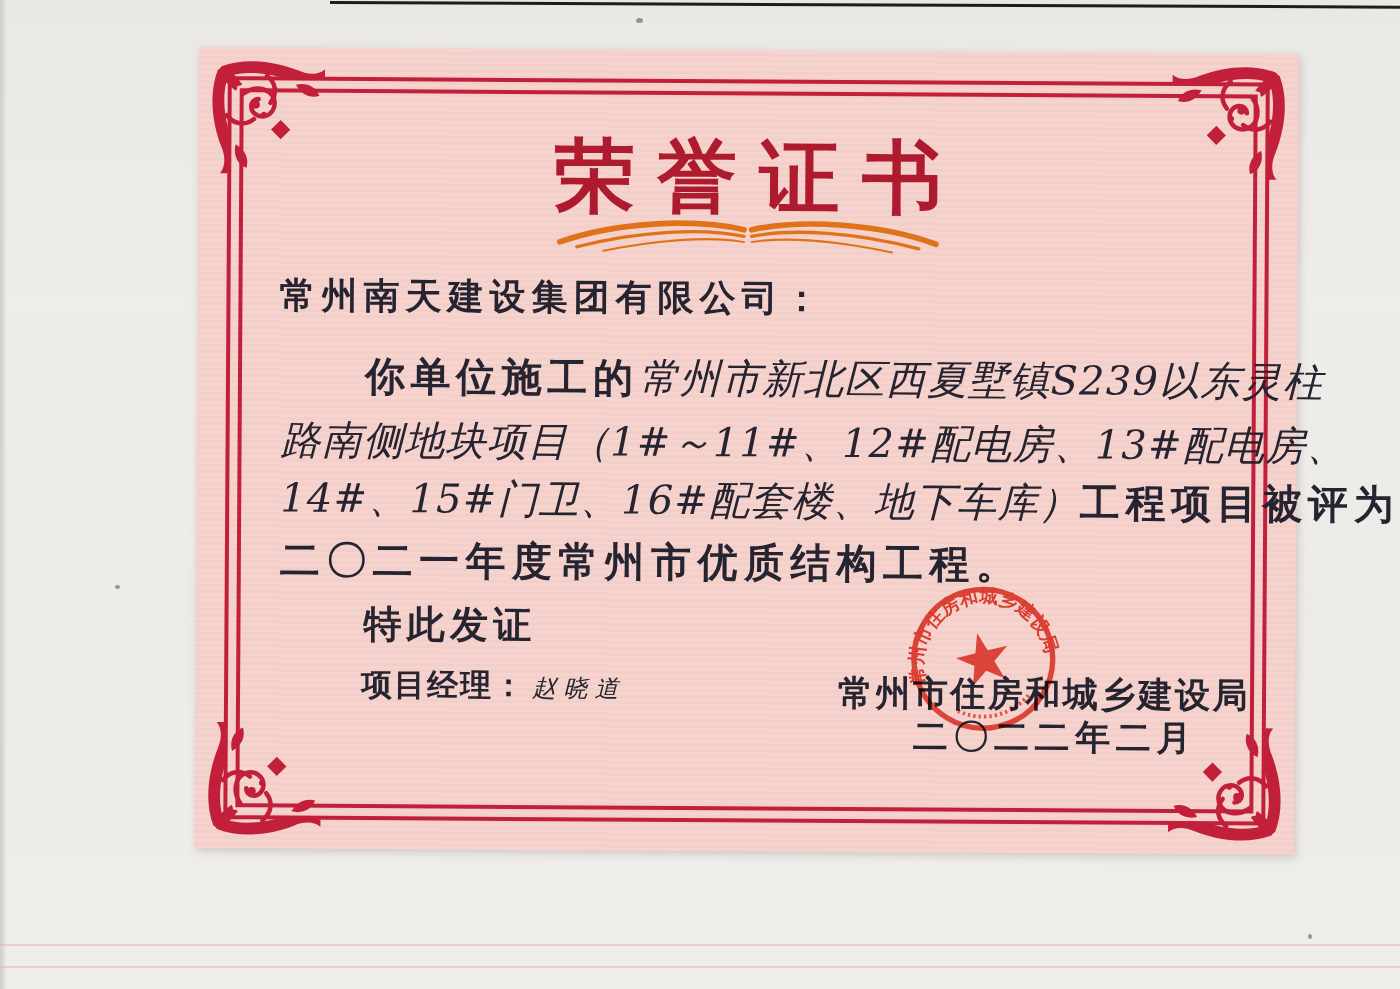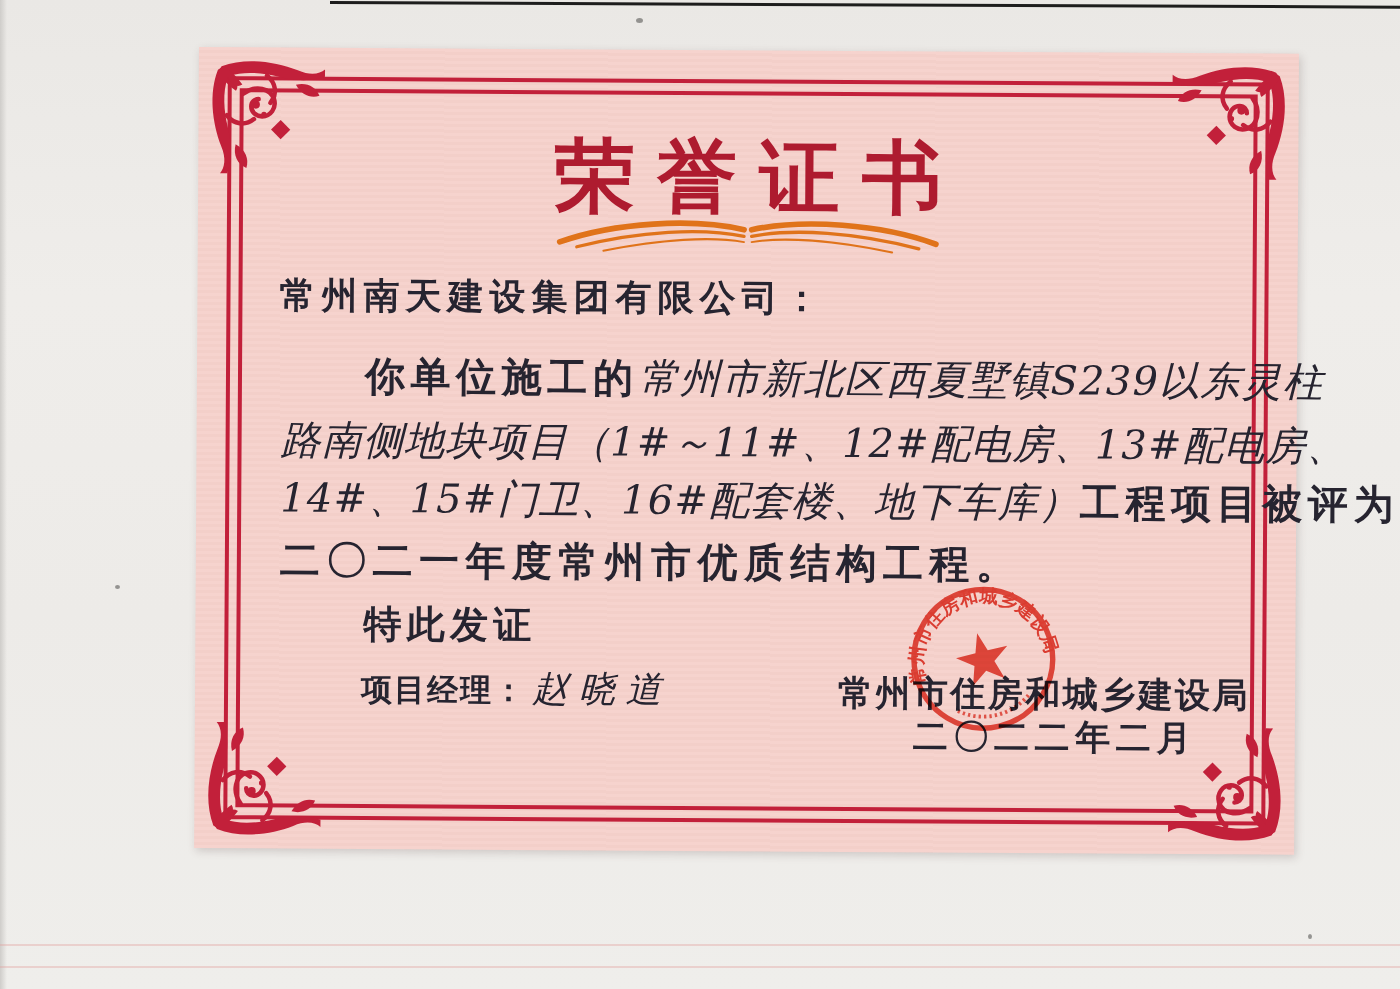--- a/index.html
+++ b/index.html
@@ -49,21 +49,21 @@
   .bodyline{position:absolute;white-space:nowrap;font-size:40px;line-height:1;}
   .printed{font-family:"DejaVu Serif","Liberation Serif",serif;font-weight:700;letter-spacing:.14em;}
   .filled{font-family:"DejaVu Serif","Liberation Serif",serif;font-style:italic;font-weight:500;letter-spacing:.03em;}
   .line1{left:168px;top:308px;}
   .line2{left:84px;top:372px;}
   .line3{left:84px;top:430px;}
   .line4{left:84px;top:492px;letter-spacing:.16em;}
   .closing{position:absolute;left:168px;top:551px;font-size:38px;}
   .signature{position:absolute;left:166px;top:616px;white-space:nowrap;}
   .sig-label{font-size:31px;font-weight:700;letter-spacing:2px;}
-  .sig-name{font-family:"DejaVu Serif","Liberation Serif",serif;font-style:italic;font-size:36px;letter-spacing:.3em;margin-left:6px;}
+  .sig-name{font-family:"DejaVu Serif","Liberation Serif",serif;font-style:italic;font-size:24px;letter-spacing:.3em;margin-left:6px;}
   .issuer{position:absolute;left:643px;top:619px;font-size:35px;letter-spacing:.07em;white-space:nowrap;}
   .issue-date{position:absolute;left:718px;top:662px;font-size:35px;letter-spacing:.16em;white-space:nowrap;}
   .stamp{
     position:absolute;left:711px;top:530px;width:154px;height:154px;
     transform:rotate(-14deg);opacity:.92;mix-blend-mode:multiply;
   }
 </style>
 </head>
 <body>
 

